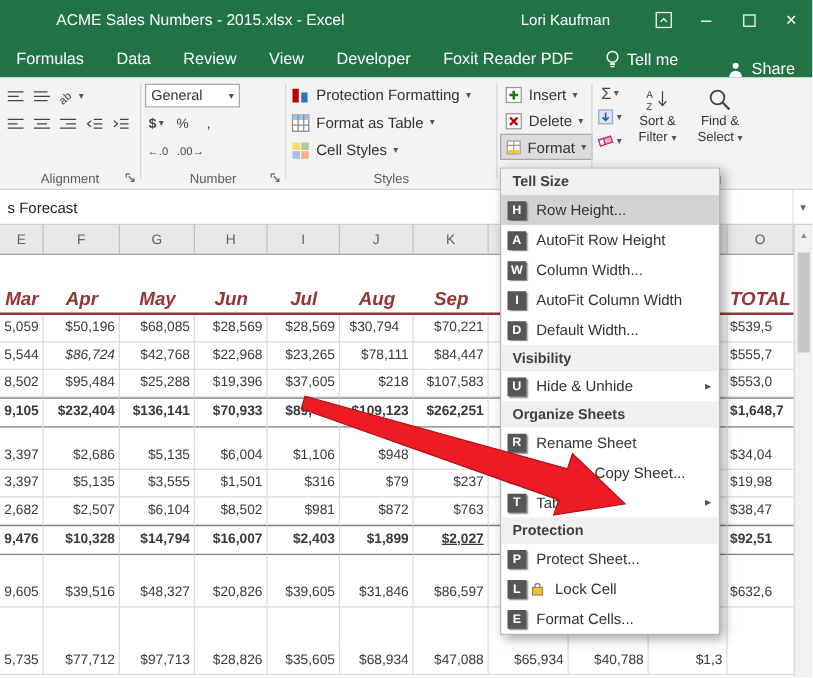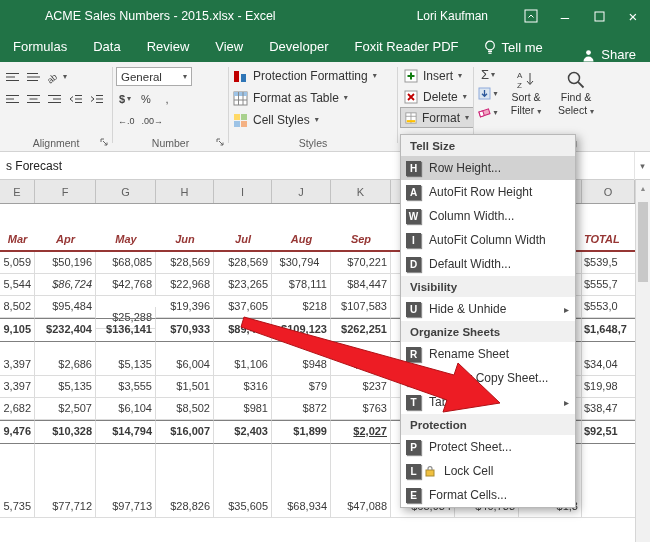--- a/index.html
+++ b/index.html
@@ -53,21 +53,21 @@
   .fbar .fval{padding-left:6px;font-size:12px;color:#222}
   .fbar .fexp{position:absolute;right:0;top:0;width:16px;height:28px;display:flex;align-items:center;justify-content:center;color:#666;font-size:9px;border-left:1px solid #e4e4e4}
 
   
   .sheet{position:relative;height:362px;background:#fff;overflow:hidden}
   .cheads{display:flex;width:635px;height:24px;background:#e8e8e8;border-bottom:1px solid #a0a0a0}
   .ch{display:flex;align-items:center;justify-content:center;font-size:11px;color:#616161;border-right:1px solid #c2c2c2;height:100%}
   .rowband{width:635px}
   .emptyrow{height:24px}
   .months{display:flex;width:635px;height:24px;border-bottom:2px solid var(--dkred)}
-  .mc{display:flex;align-items:center;justify-content:center;font-size:11px;font-weight:700;font-style:italic;color:var(--dkred);height:100%;overflow:hidden}
+  .mc{display:flex;align-items:center;justify-content:center;font-size:15px;font-weight:700;font-style:italic;color:var(--dkred);height:100%;overflow:hidden}
   .mc.oc{justify-content:flex-start;padding-left:2px}
   .r{display:flex;width:635px;height:22px;font-size:11px;color:#3a3a3a}
   .r .c{height:100%;text-align:right;padding:4px 3px 0 0;border-right:1px solid var(--grid);border-bottom:1px solid var(--grid);overflow:hidden;white-space:nowrap}
   .r .c.oc{text-align:left;padding:4px 0 0 2px;border-right:none}
   .r.total{height:24px;font-weight:700}
   .r.total .c{border-top:1px solid #7f7f7f;border-bottom:1px solid #7f7f7f}
   .r.spacer .c{border-bottom:none}
 
   
   .vscroll{position:absolute;right:0;top:180px;bottom:0;width:15px;background:#f1f1f1;border-left:1px solid #d6d6d6}
@@ -428,21 +428,21 @@
           <div class="c" style="width: 59px;">$78,111</div>
           <div class="c" style="width: 60px;">$84,447</div>
           <div class="c" style="width: 64px;"></div>
           <div class="c" style="width: 64px;"></div>
           <div class="c" style="width: 63px;"></div>
           <div class="c oc" style="width: 53px;">$555,7</div>
         </div>
         <div class="r normal">
           <div class="c" style="width: 35px;">8,502</div>
           <div class="c" style="width: 61px;">$95,484</div>
-          <div class="c" style="width: 60px; margin-top: 11px;">$25,288</div>
+          <div class="c" style="width: 60px;">$25,288</div>
           <div class="c" style="width: 58px;">$19,396</div>
           <div class="c" style="width: 58px;">$37,605</div>
           <div class="c" style="width: 59px;">$218</div>
           <div class="c" style="width: 60px;">$107,583</div>
           <div class="c" style="width: 64px;"></div>
           <div class="c" style="width: 64px;"></div>
           <div class="c" style="width: 63px;"></div>
           <div class="c oc" style="width: 53px;">$553,0</div>
         </div>
         <div class="r total">
@@ -528,20 +528,33 @@
           <div class="c" style="width: 61px;"></div>
           <div class="c" style="width: 60px;"></div>
           <div class="c" style="width: 58px;"></div>
           <div class="c" style="width: 58px;"></div>
           <div class="c" style="width: 59px;"></div>
           <div class="c" style="width: 60px;"></div>
           <div class="c" style="width: 64px;"></div>
           <div class="c" style="width: 64px;"></div>
           <div class="c" style="width: 63px;"></div>
           <div class="c oc" style="width: 53px;"></div>
+        </div>
+        <div class="r normal">
+          <div class="c" style="width: 35px;">9,605</div>
+          <div class="c" style="width: 61px;">$39,516</div>
+          <div class="c" style="width: 60px;">$48,327</div>
+          <div class="c" style="width: 58px;">$20,826</div>
+          <div class="c" style="width: 58px;">$39,605</div>
+          <div class="c" style="width: 59px;">$31,846</div>
+          <div class="c" style="width: 60px;">$86,597</div>
+          <div class="c" style="width: 64px;"></div>
+          <div class="c" style="width: 64px;"></div>
+          <div class="c" style="width: 63px;"></div>
+          <div class="c oc" style="width: 53px;">$632,6</div>
         </div>
         <div class="r spacer" style="height: 32px;">
           <div class="c" style="width: 35px;"></div>
           <div class="c" style="width: 61px;"></div>
           <div class="c" style="width: 60px;"></div>
           <div class="c" style="width: 58px;"></div>
           <div class="c" style="width: 58px;"></div>
           <div class="c" style="width: 59px;"></div>
           <div class="c" style="width: 60px;"></div>
           <div class="c" style="width: 64px;"></div>

